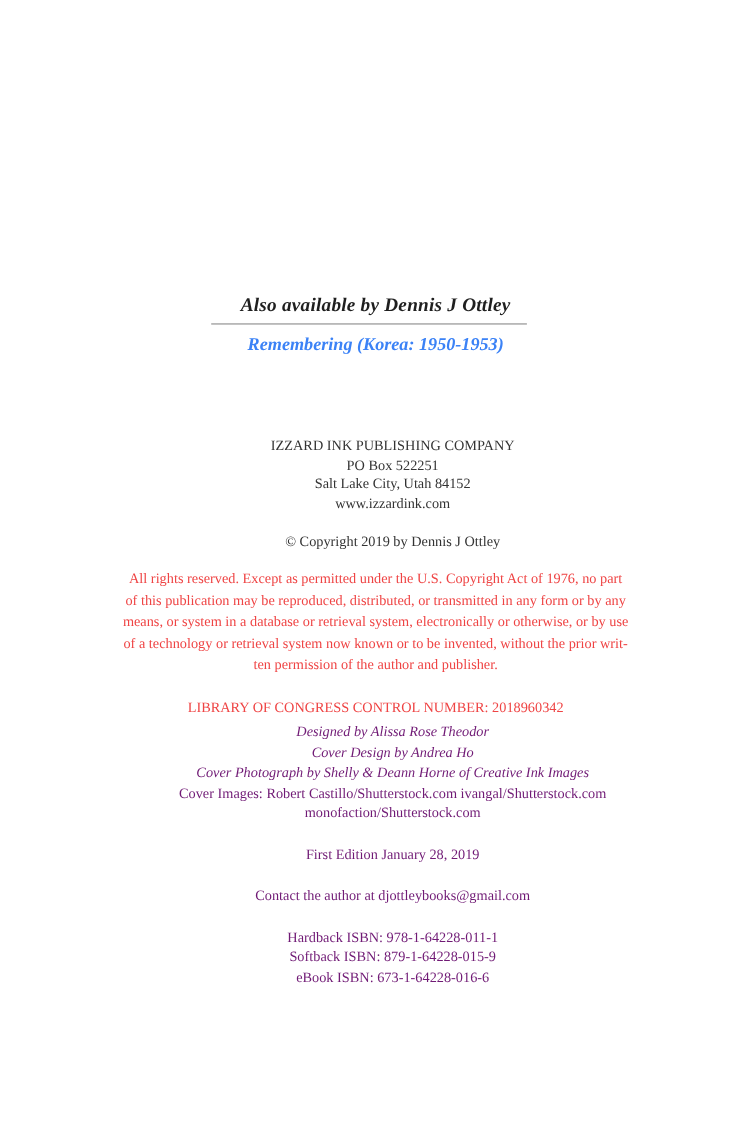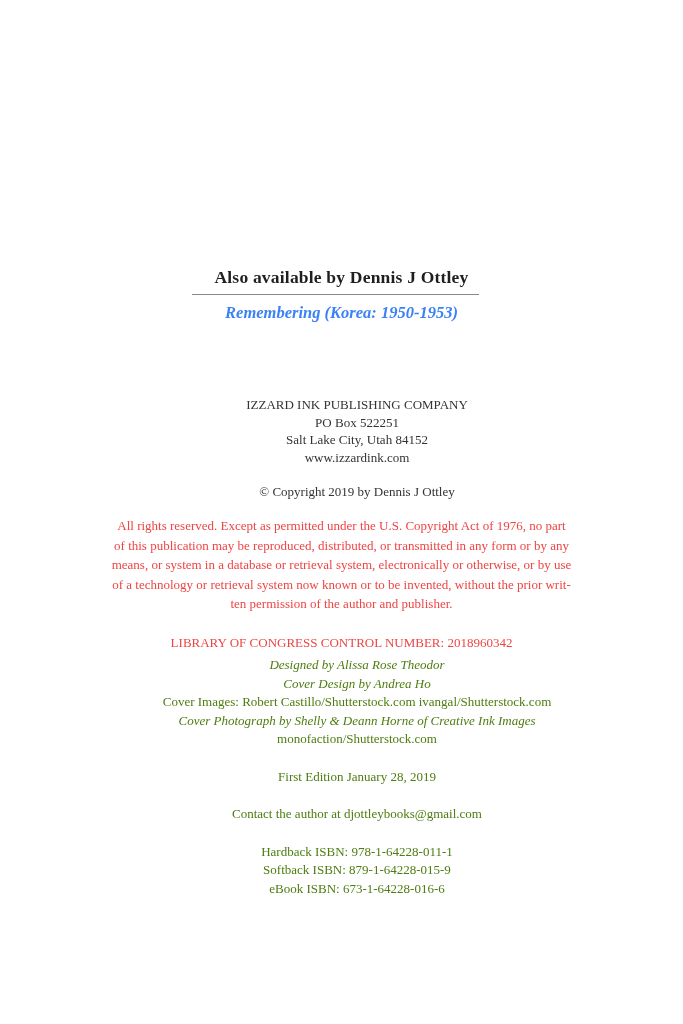--- a/index.html
+++ b/index.html
@@ -20,20 +20,21 @@
       left: 0; top: 0;
       width: 683px;
       height: 1024px;
     }
     .center-line {
       position: absolute;
       left: 0;
       width: 683px;
       text-align: center;
       white-space: nowrap;
+      font-style: italic;
     }
     .also-title {
       top: 267px;
       font-size: 17.5px;
       font-weight: bold;
       letter-spacing: 0.2px;
       color: #1f1f1f;
     }
     .divider {
       position: absolute;
@@ -74,21 +75,21 @@
     }
     .rights-block div { white-space: nowrap; }
     .credits {
       position: absolute;
       left: 0;
       width: 683px;
       top: 656px;
       text-align: center;
       font-size: 13px;
       line-height: 18.5px;
-      color: #4d7c0f;
+      color: #701a75;
     }
     .credits .it { font-style: italic; }
     .line { display: block; white-space: nowrap; padding-left: 31px; }
   </style>
 </head>
 <body>
 
 <div class="page">
 
   <div class="center-line also-title">Also available by Dennis J Ottley</div>
@@ -110,22 +111,22 @@
     <div>means, or system in a database or retrieval system, electronically or otherwise, or by use</div>
     <div>of a technology or retrieval system now known or to be invented, without the prior writ-</div>
     <div>ten permission of the author and publisher.</div>
     <div style="height:19px"></div>
     <div>LIBRARY OF CONGRESS CONTROL NUMBER: 2018960342</div>
   </div>
 
   <div class="credits">
     <span class="line it">Designed by Alissa Rose Theodor</span>
     <span class="line it">Cover Design by Andrea Ho</span>
+    <span class="line it">Cover Photograph by Shelly &amp; Deann Horne of Creative Ink Images</span>
     <span class="line">Cover Images: Robert Castillo/Shutterstock.com ivangal/Shutterstock.com</span>
-    <span class="line it">Cover Photograph by Shelly &amp; Deann Horne of Creative Ink Images</span>
     <span class="line">monofaction/Shutterstock.com</span>
     <span class="line" style="height:19px"></span>
     <span class="line">First Edition January 28, 2019</span>
     <span class="line" style="height:19px"></span>
     <span class="line">Contact the author at djottleybooks@gmail.com</span>
     <span class="line" style="height:19px"></span>
     <span class="line">Hardback ISBN: 978-1-64228-011-1</span>
     <span class="line">Softback ISBN: 879-1-64228-015-9</span>
     <span class="line">eBook ISBN: 673-1-64228-016-6</span>
   </div>

